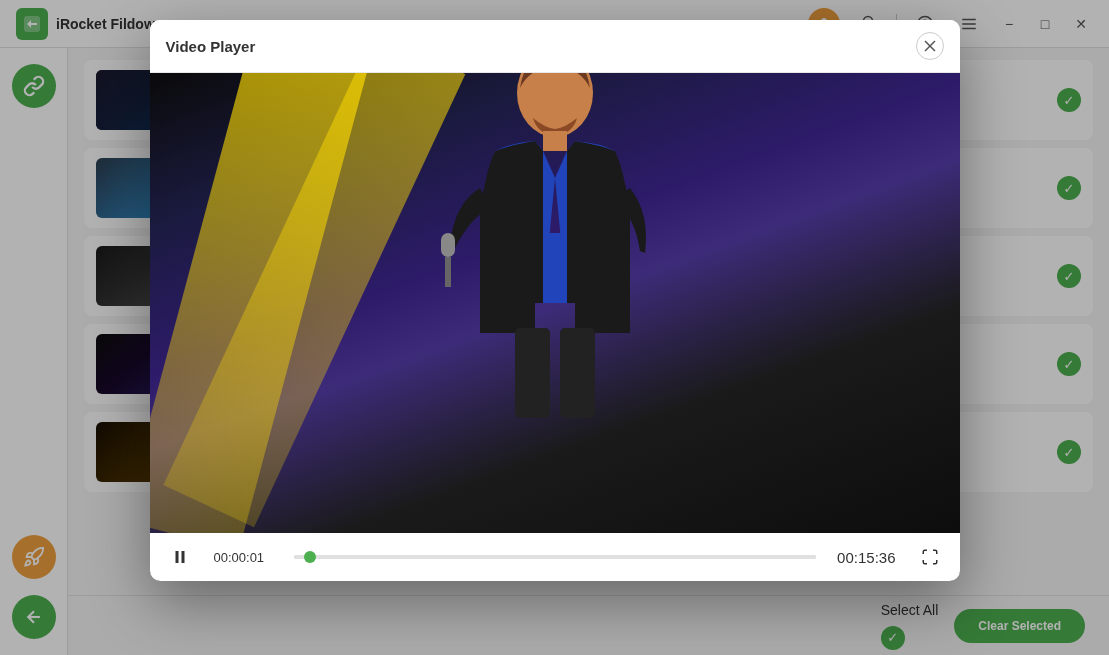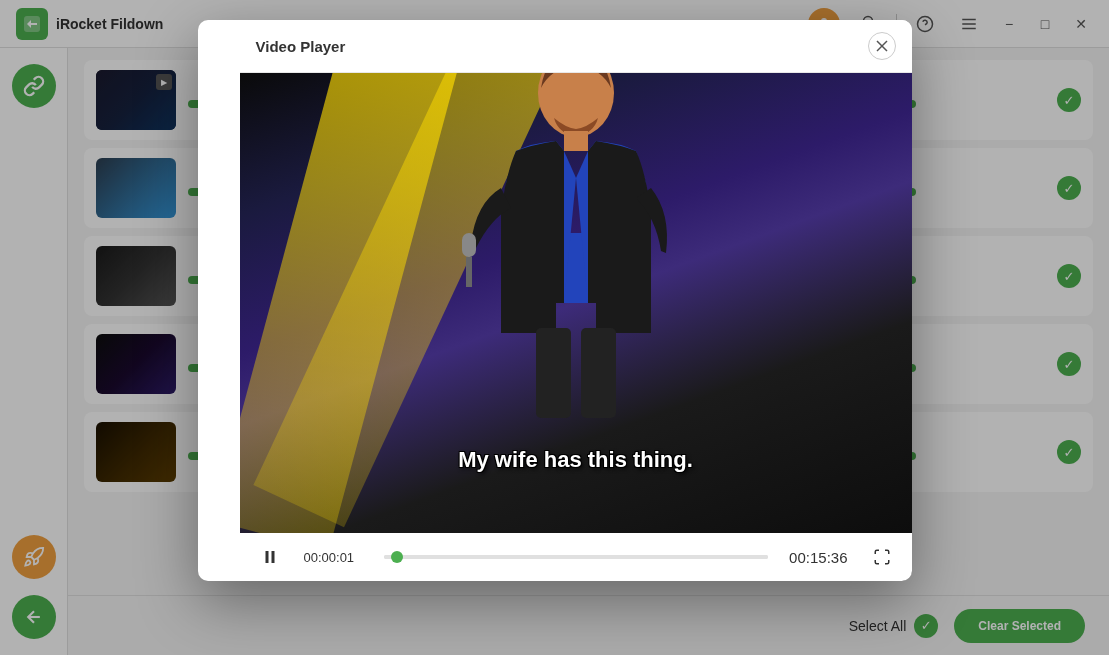--- a/index.html
+++ b/index.html
@@ -214,23 +214,23 @@
       background: #f5f5f5;
       border-top: 1px solid #e0e0e0;
       display: flex;
       align-items: center;
       justify-content: flex-end;
       padding: 0 24px;
       gap: 16px;
     }
     .select-all-container {
       display: flex;
-      align-items: center;
       gap: 8px;
       cursor: pointer;
+      flex-direction: column;
     }
     .select-all-text {
       font-size: 14px;
       color: #333;
     }
     .select-all-check {
       width: 24px;
       height: 24px;
       border-radius: 50%;
       background: #4caf50;
@@ -261,26 +261,25 @@
       background: rgba(0,0,0,0.3);
       z-index: 100;
       display: flex;
       align-items: flex-start;
       justify-content: center;
       padding-top: 20px;
     }
 
     
     .modal {
-      width: 714px;
+      width: 810px;
       background: #ffffff;
       border-radius: 10px;
       box-shadow: 0 20px 60px rgba(0,0,0,0.4);
       overflow: hidden;
-      padding-left: 42px;
     }
     .modal-header {
       display: flex;
       align-items: center;
       justify-content: space-between;
       padding: 12px 16px;
       background: #ffffff;
       border-bottom: 1px solid #e8e8e8;
     }
     .modal-title {
@@ -611,21 +610,20 @@
 
           <path d="M215 155 Q235 180 230 220 L225 218 Q220 185 200 165 Z" fill="#1a1a1a"></path>
 
           <rect x="26" y="200" width="14" height="24" rx="7" fill="#888"></rect>
           <rect x="30" y="224" width="6" height="30" fill="#666"></rect>
 
           <rect x="100" y="295" width="35" height="90" rx="5" fill="#222"></rect>
           <rect x="145" y="295" width="35" height="90" rx="5" fill="#222"></rect>
         </svg>
 
-        <div class="subtitle">My wife has this thing.</div>
 
       </div>
 
       <div class="video-controls">
         <div class="play-pause-btn">
           <svg width="18" height="18" viewBox="0 0 24 24" fill="#333">
             <rect x="6" y="4" width="4" height="16"></rect>
             <rect x="14" y="4" width="4" height="16"></rect>
           </svg>
         </div>

